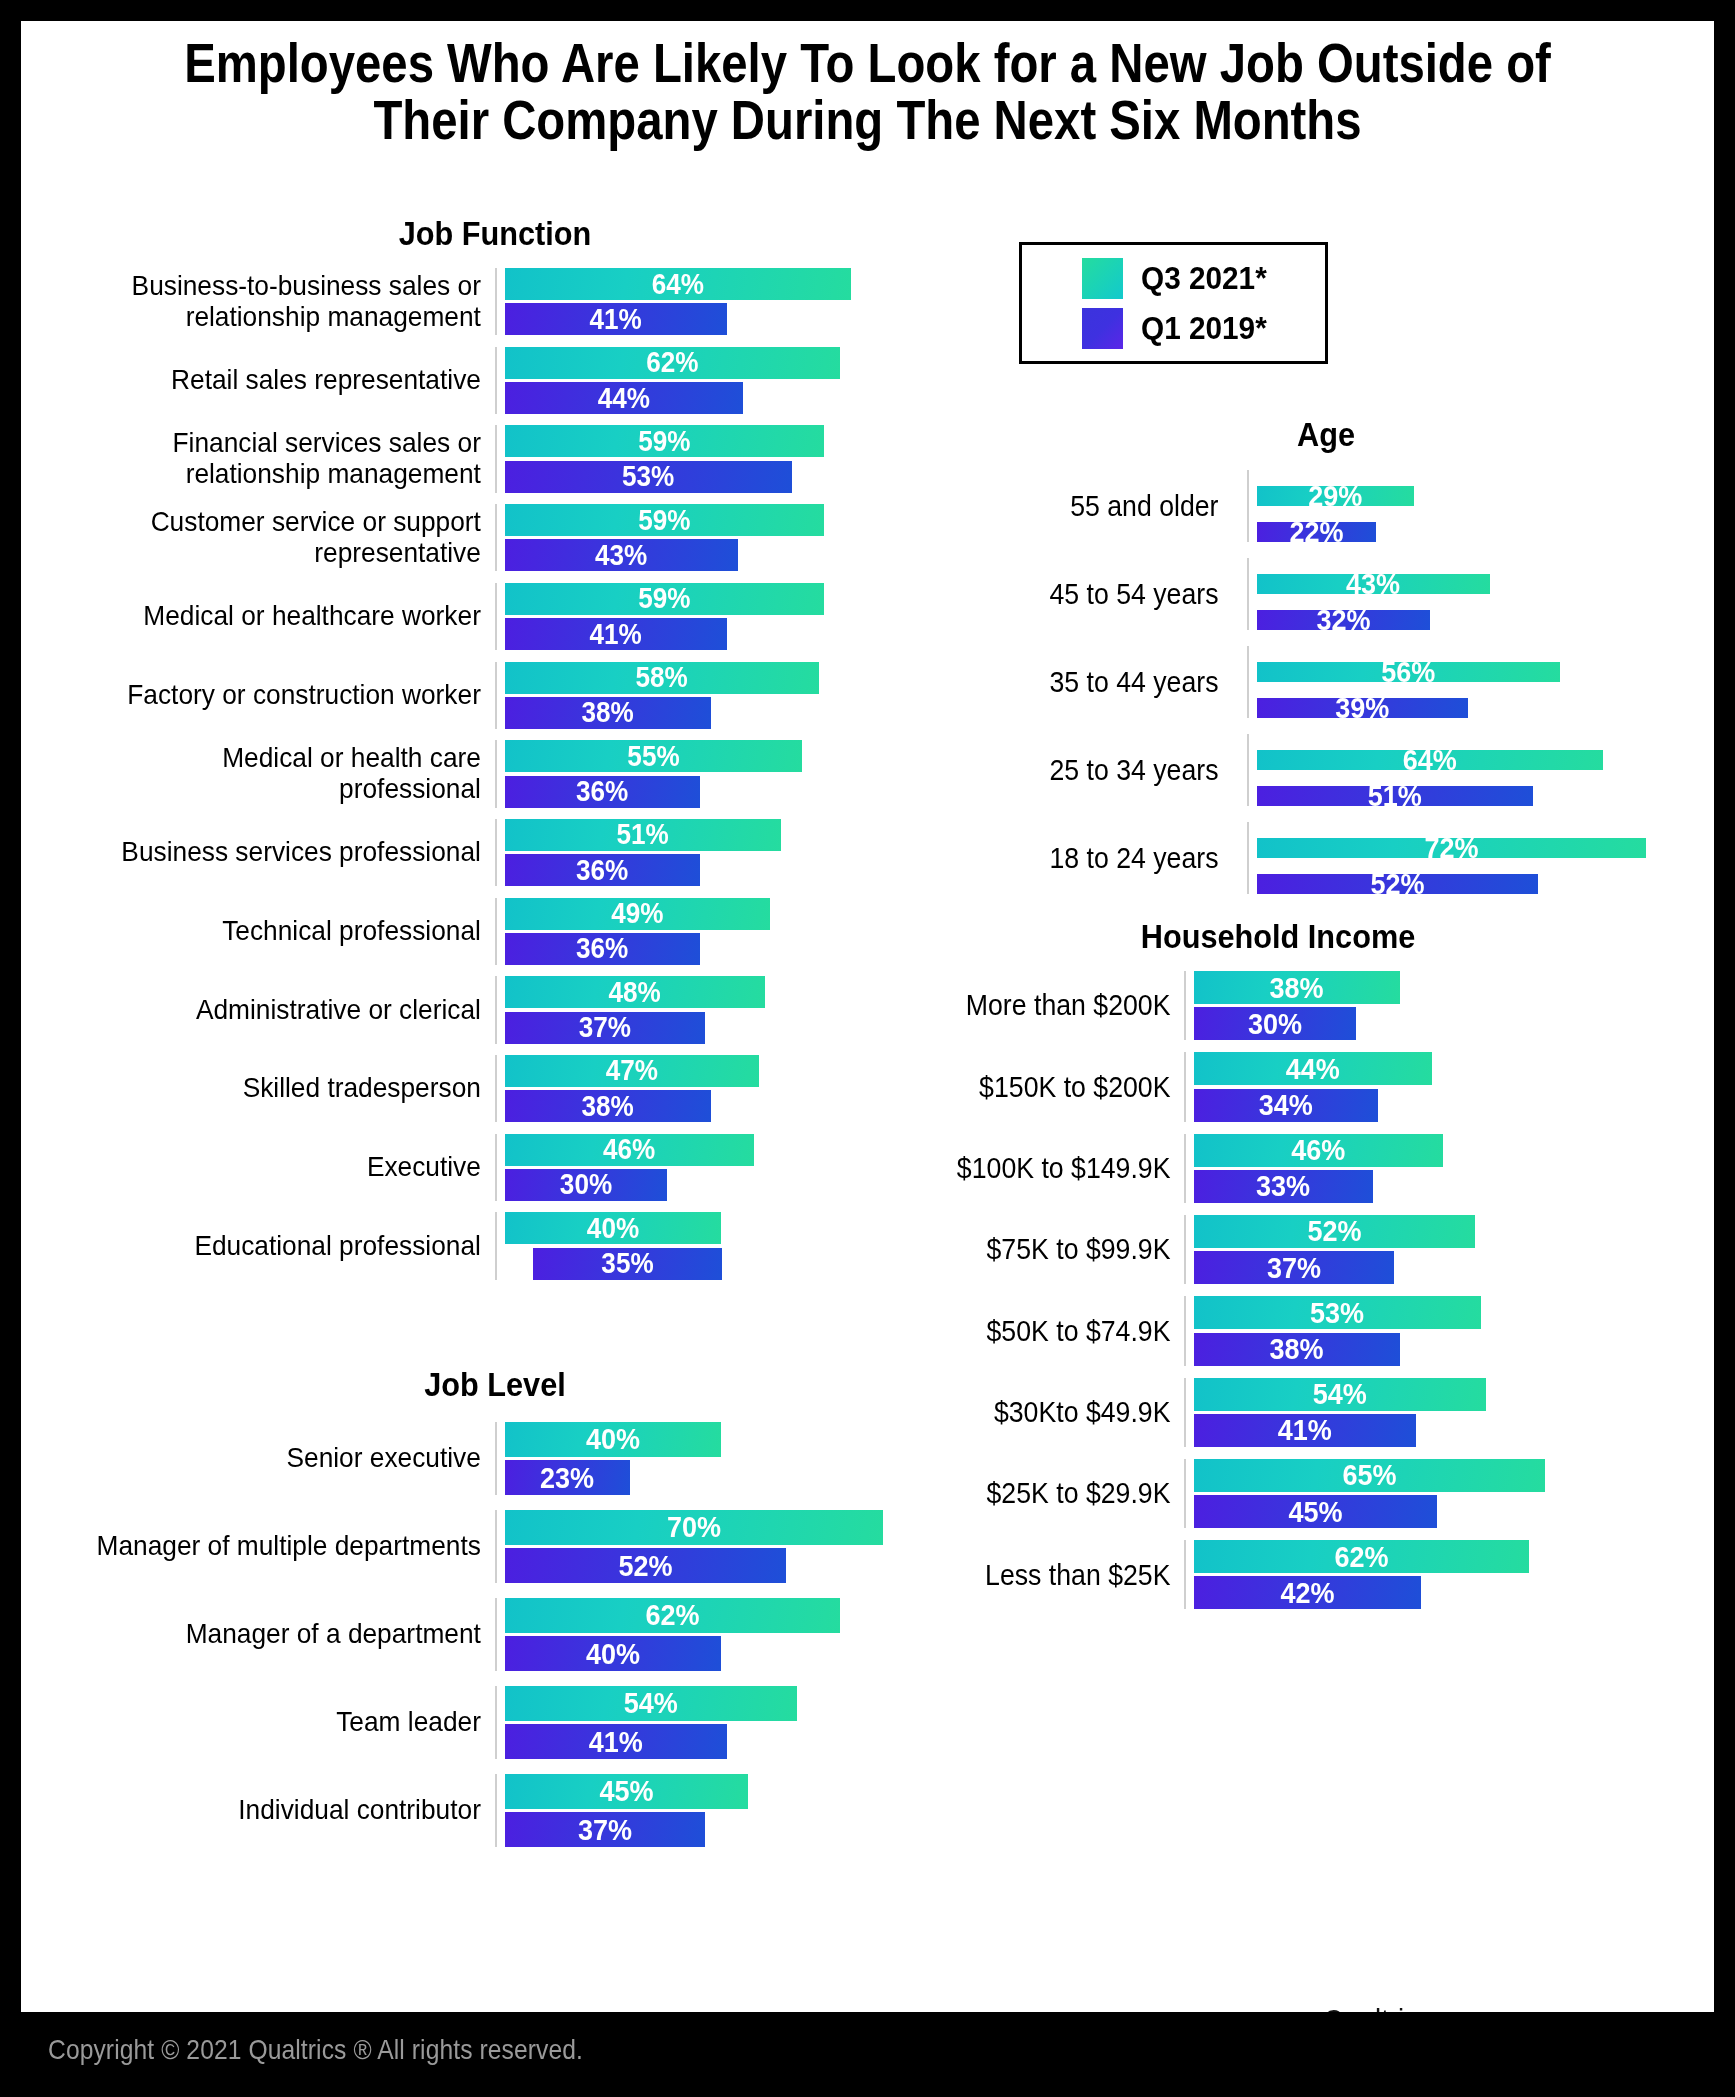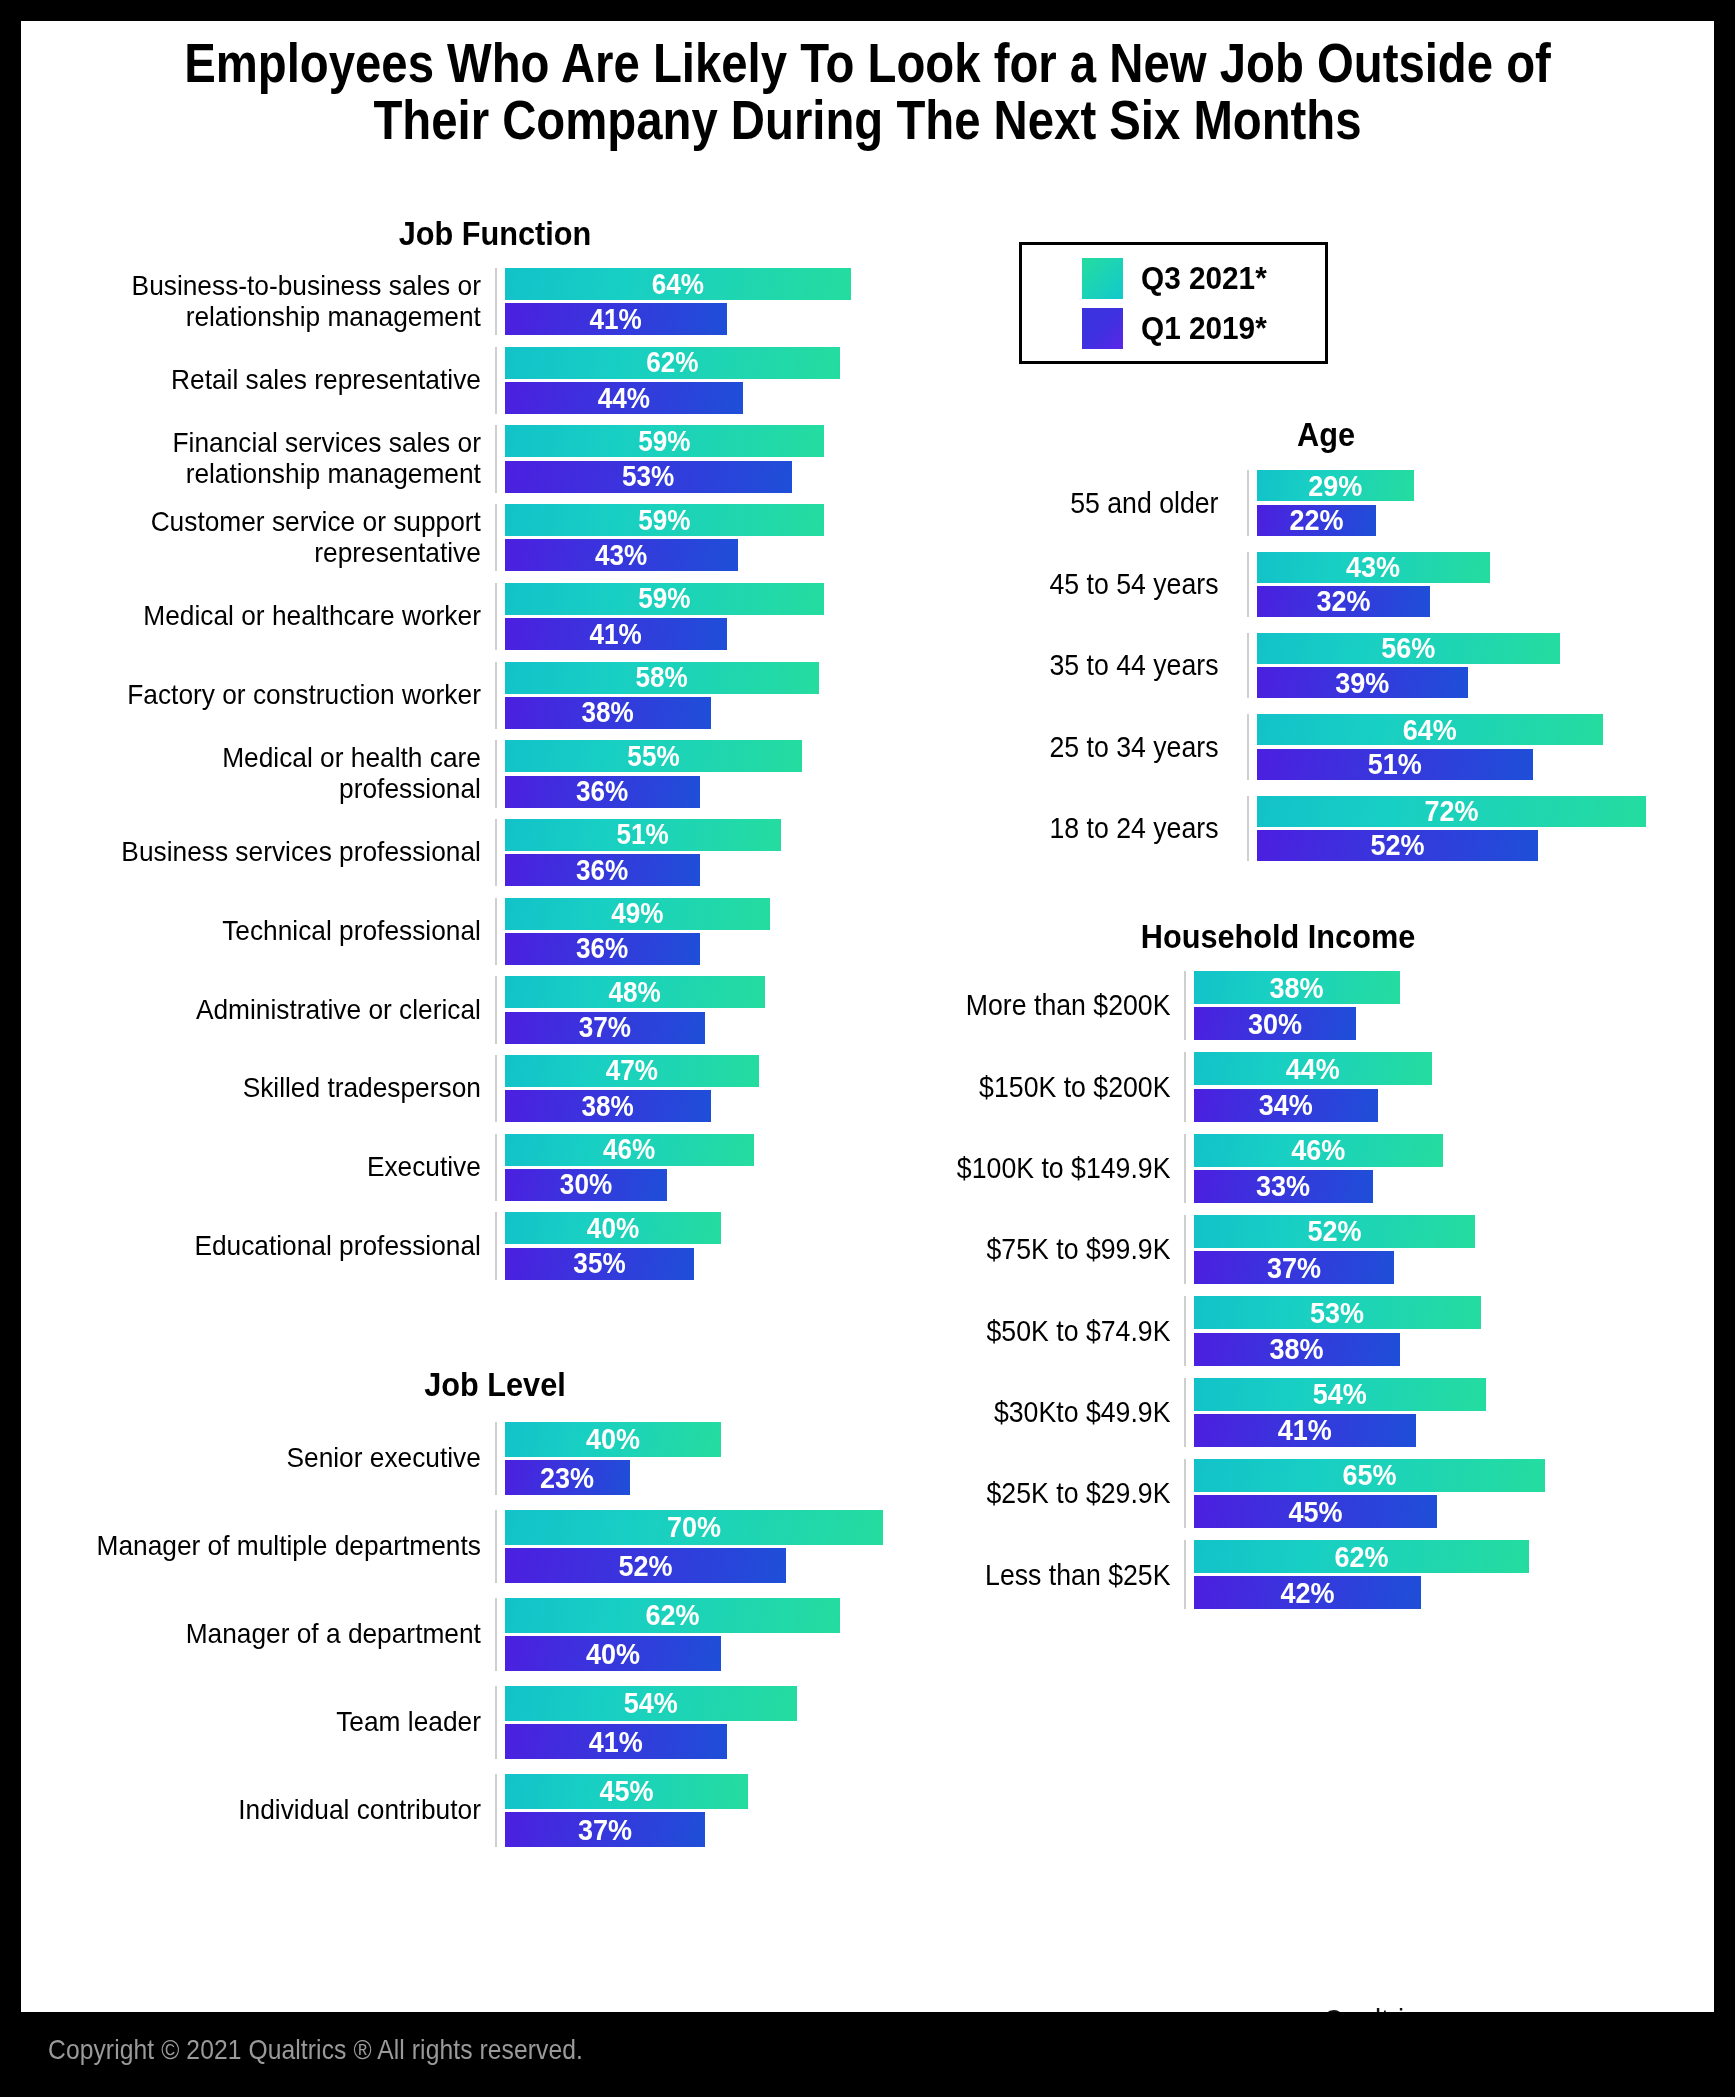--- a/index.html
+++ b/index.html
@@ -86,21 +86,21 @@
   #job-level .rbars { width:415px; }
   #job-level .bar { height:35px; }
   #job-level .bval { font-size:30px; }
   #job-level .row { margin-bottom:14.7px; }
 
   
   #age { left:917px; top:395px; width:776px; }
   #age .block-title { font-size:33px; margin-bottom:16px; }
   #age .rlabel { width:294px; font-size:29px; font-family:"Liberation Sans Narrow","Liberation Sans",sans-serif; transform:scaleX(0.92); transform-origin:right center; }
   #age .rbars { width:415px; }
-  #age .bar { height:31px; }
+  #age .bar { height:20px;margin-top:16px; }
   #age .bval { font-size:30px; }
   #age .row { margin-bottom:16px;gap:15px; }
 
   
   #income { left:869px; top:897px; width:776px; }
   #income .block-title { font-size:33px; margin-bottom:14.7px; }
   #income .rlabel { width:294px; font-size:29px; font-family:"Liberation Sans Narrow","Liberation Sans",sans-serif; transform:scaleX(0.92); transform-origin:right center; }
   #income .rbars { width:415px; }
   #income .bar { height:33px; }
   #income .bval { font-size:30px; }
@@ -316,21 +316,21 @@
               <span class="bval">30%</span>
             </div>
           </div>
         </div>
         <div class="row">
           <div class="rlabel">Educational professional</div>
           <div class="rbars">
             <div class="bar teal" style="width: 53.3333%;">
               <span class="bval">40%</span>
             </div>
-            <div class="bar blue" style="width: 46.6667%;">
+            <div class="bar blue" style="width: 46.6667%; margin-left: 28px;">
               <span class="bval">35%</span>
             </div>
           </div>
         </div>
       </div>
   </div>
 
   <div class="block" id="job-level">
     <div class="block-title">Job Level</div>
     <div class="rows">

